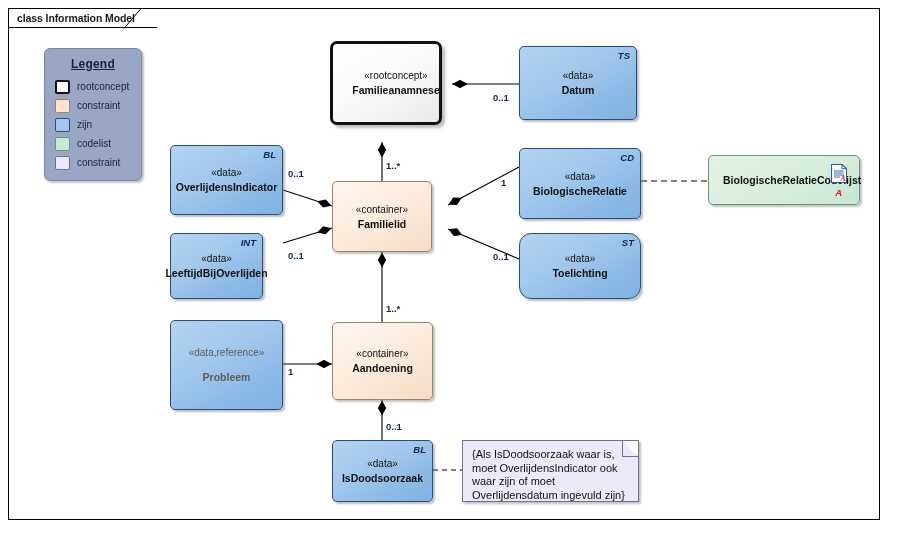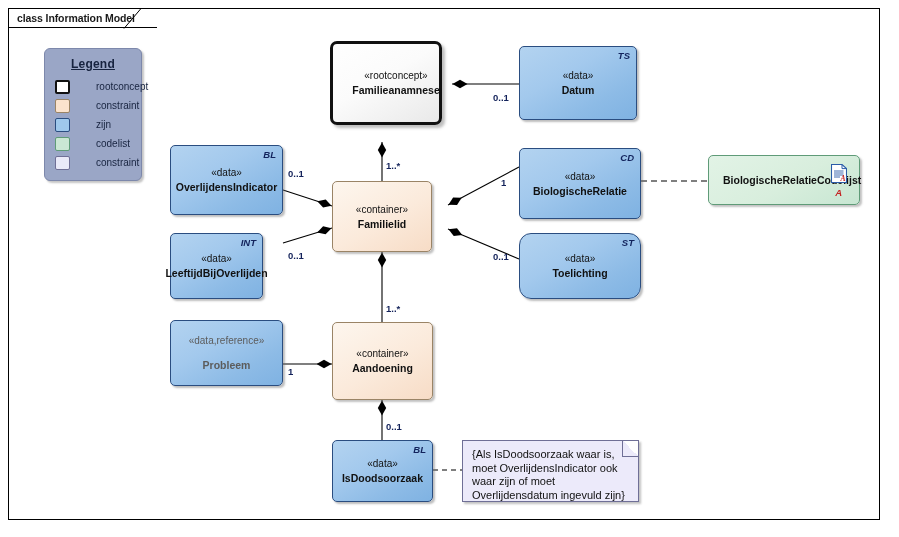--- a/index.html
+++ b/index.html
@@ -162,21 +162,21 @@
     border-radius: 2px;
     box-sizing: border-box;
     flex: none;
   }
   .sw-rootconcept { background: #ffffff; border: 2px solid #111; }
   .sw-container   { background: #fbe3cd; border: 1px solid #9a8466; }
   .sw-data        { background: #9fc8ec; border: 1px solid #2a4d80; }
   .sw-codelist    { background: #cae7d4; border: 1px solid #5f9b78; }
   .sw-constraint  { background: #e9e9f8; border: 1px solid #6f6f96; }
   .legend-label {
-    margin-left: 26px;
+    margin-left: 7px;
     font-size: 10px;
     color: #17233f;
     white-space: nowrap;
   }
 
   
   .note {
     position: absolute;
     box-sizing: border-box;
     background: #eceafa;
@@ -379,21 +379,21 @@
         <line x1="3" y1="7" x2="12.5" y2="7"></line>
         <line x1="3" y1="9" x2="12.5" y2="9"></line>
         <line x1="3" y1="11" x2="12.5" y2="11"></line>
         <line x1="3" y1="13" x2="9" y2="13"></line>
       </g>
       <text x="9.5" y="17.4" font-family="'Liberation Serif',serif" font-size="7.5" font-style="italic" font-weight="bold" fill="#c32323">A</text>
     </svg>
     <div class="cl-a">A</div>
   </div>
 
-  <div class="node n-data n-ref" style="left:170px; top:320px; width:113px; height:66px;gap:10px;">
+  <div class="node n-data n-ref" style="left:170px; top:320px; width:113px; height:90px;gap:10px;">
     <div class="stereo">«data,reference»</div>
     <div class="nname">Probleem</div>
   </div>
 
   <div class="node n-container" style="left:332px; top:322px; width:101px; height:78px;">
     <div class="stereo">«container»</div>
     <div class="nname">Aandoening</div>
   </div>
 
   <div class="node n-data" style="left:332px; top:440px; width:101px; height:62px;">

